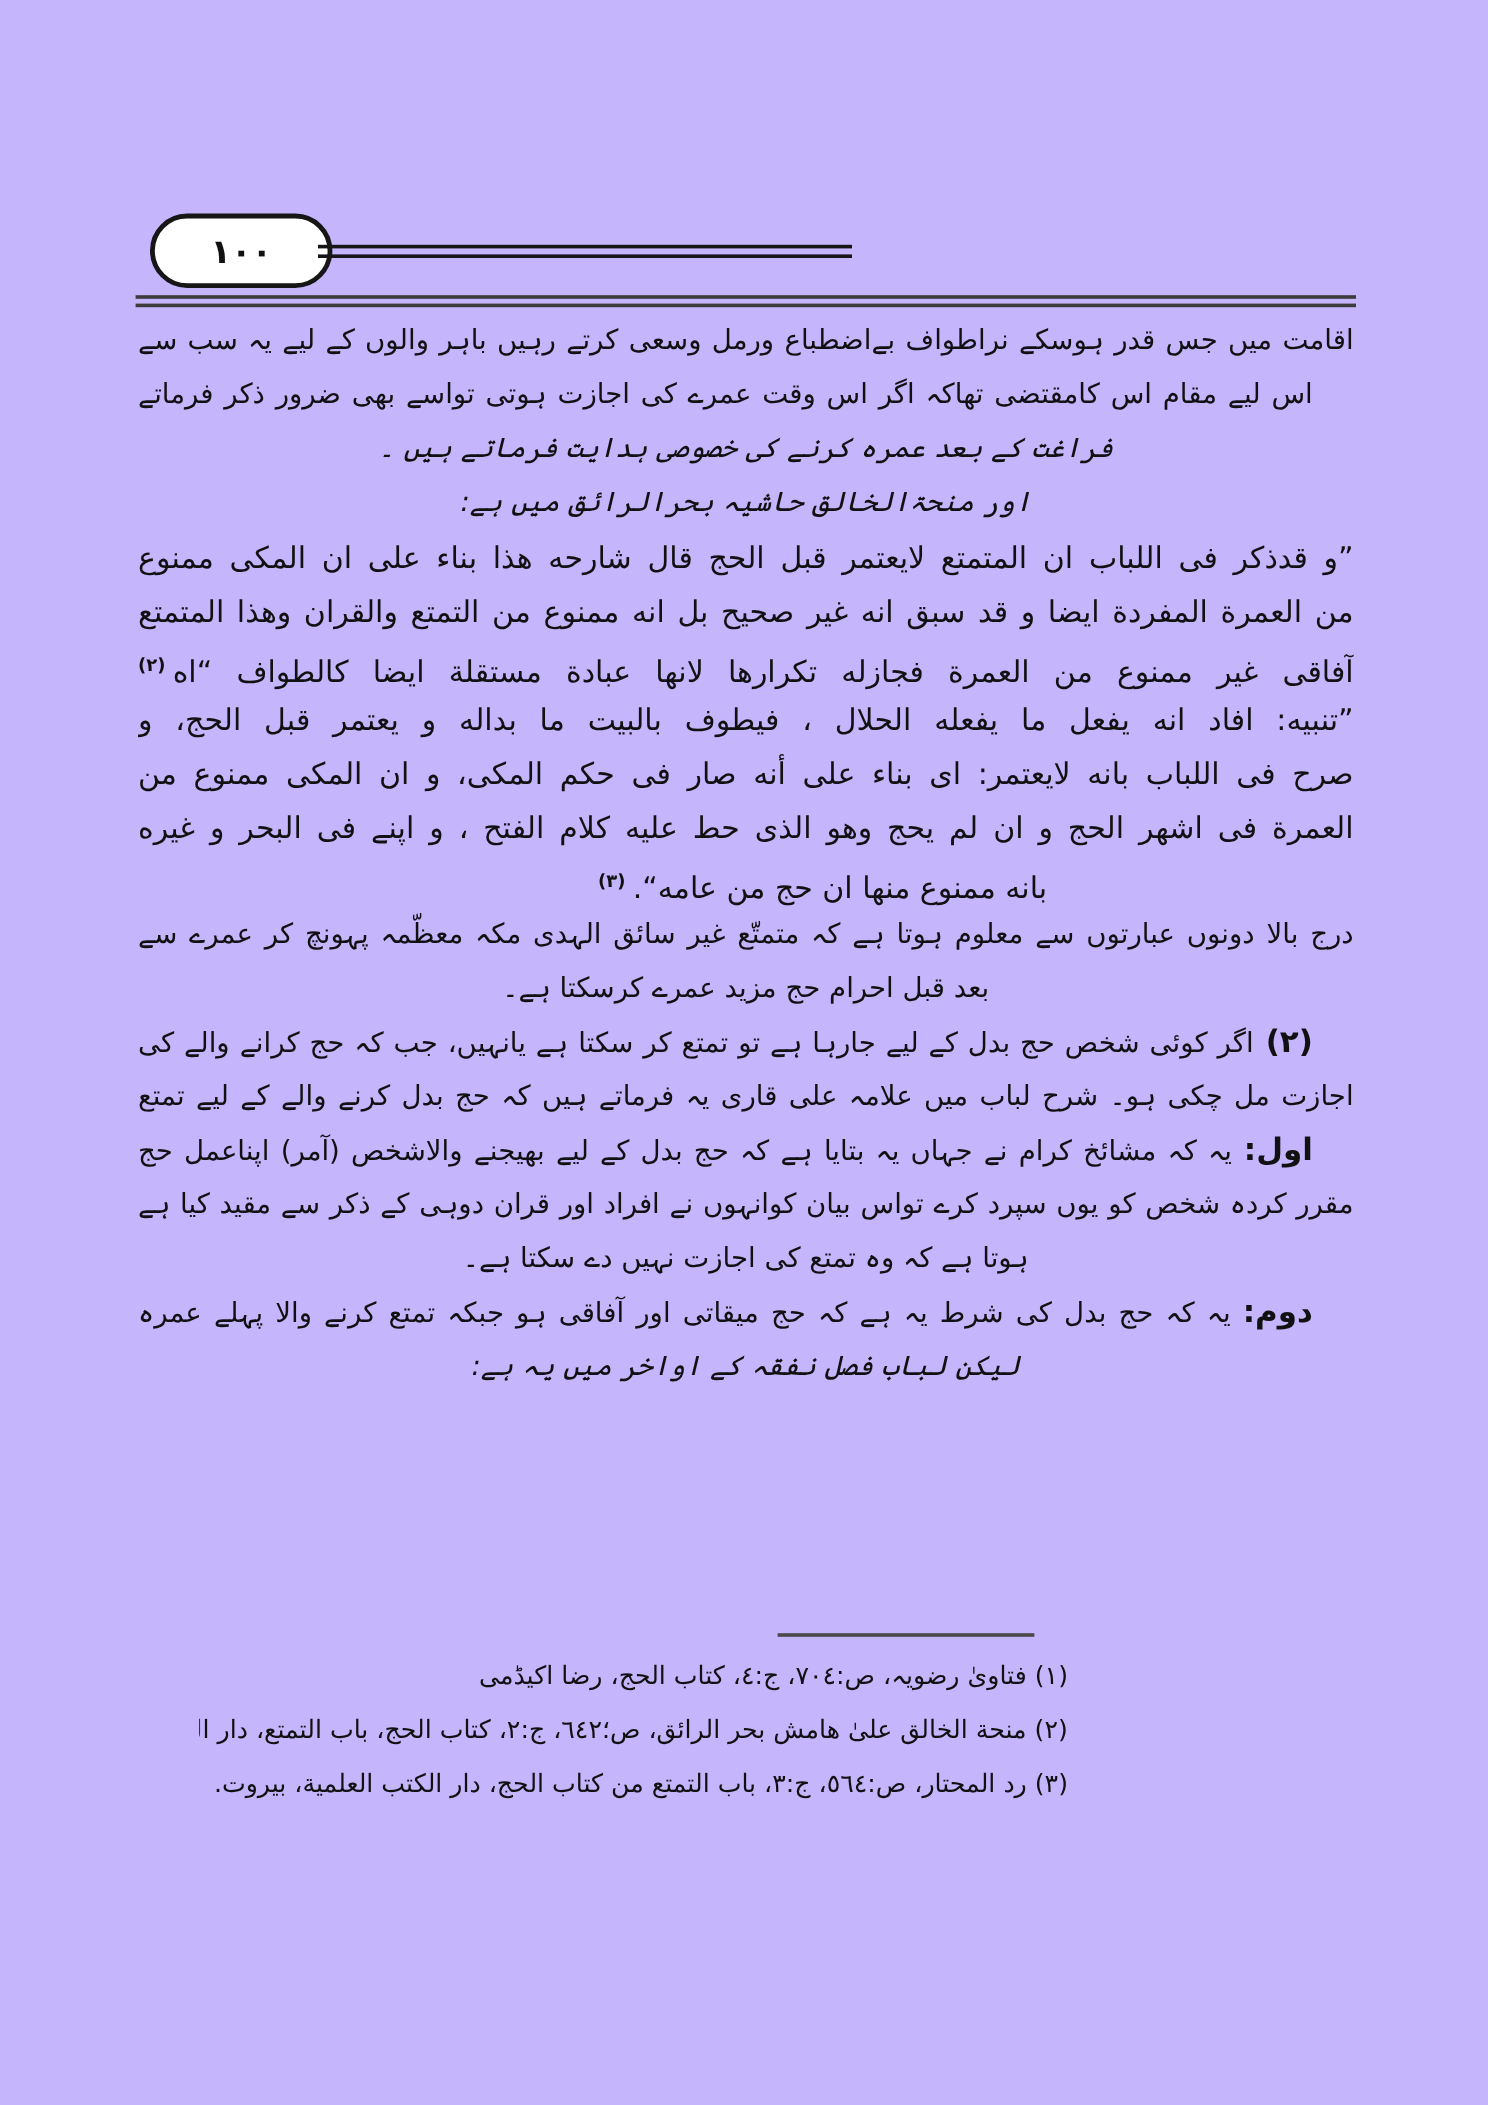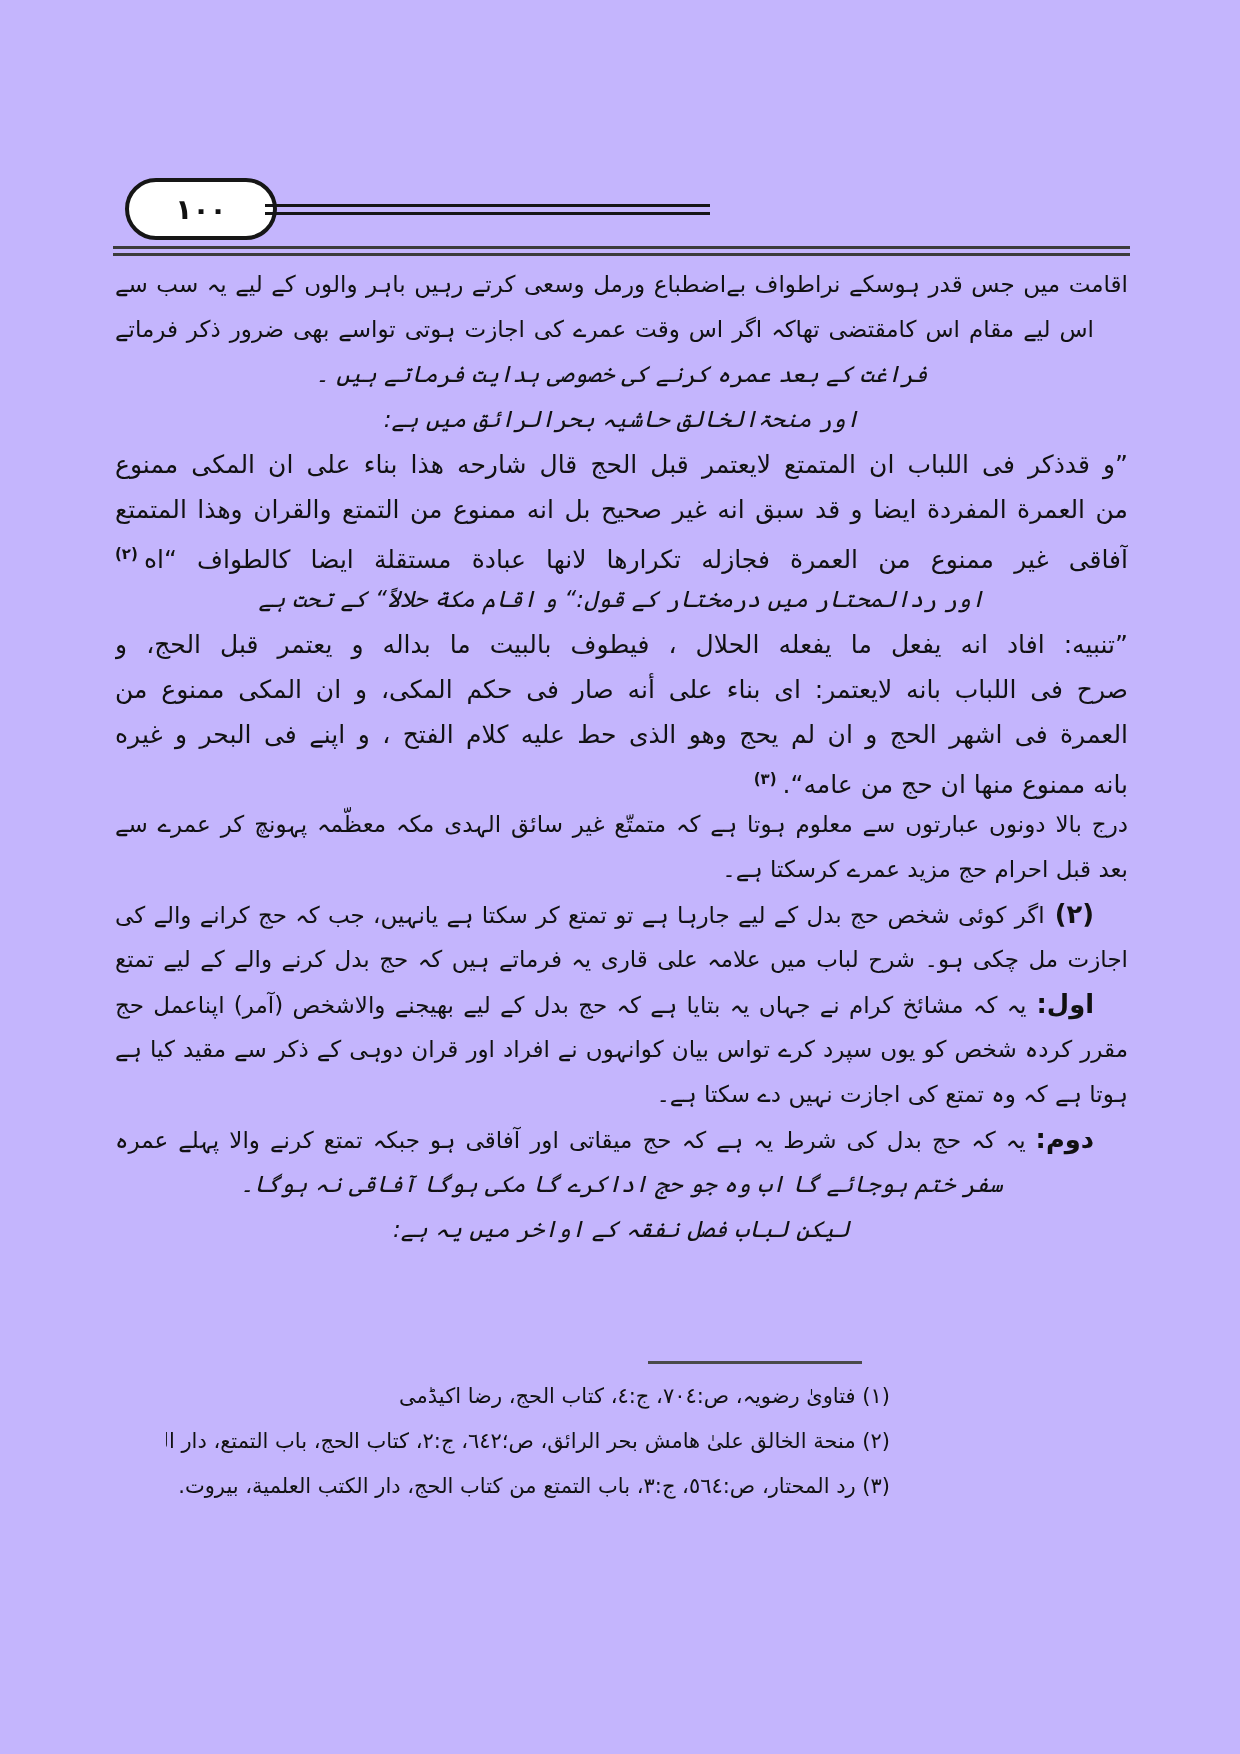--- a/index.html
+++ b/index.html
@@ -20,21 +20,21 @@
   .pill.title{position:absolute;right:0;top:2px;width:428px;height:66px;border-radius:36px;
         font-size:26px;font-weight:600;padding:0 18px;}
   .hdr-rule{position:absolute;left:113px;right:110px;top:246px;height:4px;
         border-top:3px solid #3c3c3c;border-bottom:3px solid #3c3c3c;}
   
   .bodycol{position:absolute;left:115px;right:112px;top:262px;direction:rtl;}
   .line{height:45px;line-height:45px;font-size:23px;overflow:hidden;}
   .line.ar{font-size:25px;}
   .line.j{text-align:justify;text-align-last:justify;}
   .line.c{text-align:center;font-style:italic;}
-  .line.l{text-align:right;}
+  .line.l{text-align:center;}
   .line.ind{text-indent:34px;}
   .line.pl{padding-left:128px;box-sizing:border-box;}
   .lead{font-weight:bold;font-size:1.12em;margin-left:10px;}
   sup.fn-mark{font-size:15px;vertical-align:super;margin-right:6px;font-weight:bold;}
   
   .fn-rule{position:absolute;top:1361px;right:378px;width:214px;height:3px;background:#4a4a4a;}
   .footnotes{position:absolute;top:1374px;right:350px;width:724px;direction:rtl;text-align:right;}
   .fn-line{height:45px;line-height:45px;font-size:21px;white-space:nowrap;overflow:hidden;}
 </style>
 </head>
@@ -51,34 +51,32 @@
   <div class="hdr-rule"></div>
 
   <main class="bodycol">
     <div class="line j"><span>اقامت میں جس قدر ہوسکے نراطواف بےاضطباع ورمل وسعی کرتے رہیں باہر والوں کے لیے یہ سب سے بہتر عبادت ہے“۔</span></div>
     <div class="line j ind"><span>اس لیے مقام اس کامقتضی تھاکہ اگر اس وقت عمرے کی اجازت ہوتی تواسے بھی ضرور ذکر فرماتے جیساکہ حج سے</span></div>
     <div class="line c"><span>فراغت کے بعد عمرہ کرنے کی خصوصی ہدایت فرماتے ہیں ۔</span></div>
     <div class="line c"><span>اور منحۃالخالق حاشیہ بحرالرائق میں ہے:</span></div>
     <div class="line j ar"><span>”و قدذكر فى اللباب ان المتمتع لايعتمر قبل الحج قال شارحه هذا بناء على ان المكى ممنوع</span></div>
     <div class="line j ar"><span>من العمرة المفردة ايضا و قد سبق انه غير صحيح بل انه ممنوع من التمتع والقران وهذا المتمتع</span></div>
     <div class="line j ar"><span>آفاقى غير ممنوع من العمرة فجازله تكرارها لانها عبادة مستقلة ايضا كالطواف “اه</span><sup class="fn-mark">(٢)</sup></div>
-    <div class="line c"><span>اور ردالمحتار میں درمختار کے قول:“ و اقام مكة حلالاً“ کے تحت ہے</span></div>
     <div class="line j ar"><span>”تنبيه:  افاد انه يفعل ما يفعله الحلال ، فيطوف بالبيت ما بداله و يعتمر قبل الحج، و</span></div>
     <div class="line j ar"><span>صرح فى اللباب بانه لايعتمر: اى بناء على أنه صار فى حكم المكى، و ان المكى ممنوع من</span></div>
     <div class="line j ar"><span>العمرة فى اشهر الحج و ان لم يحج وهو الذى حط عليه كلام الفتح ، و اپنے فى البحر و غيره</span></div>
     <div class="line l ar pl"><span>بانه ممنوع منها ان حج من عامه“.</span><sup class="fn-mark">(٣)</sup></div>
     <div class="line j"><span>درج بالا دونوں عبارتوں سے معلوم ہوتا ہے کہ متمتّع غیر سائق الہدی مکہ معظّمہ پہونچ کر عمرے سے فارغ ہونے کے</span></div>
     <div class="line l"><span>بعد قبل احرام حج مزید عمرے کرسکتا ہے۔</span></div>
     <div class="line j ind"><b class="lead">(٢)</b><span>اگر کوئی شخص حج بدل کے لیے جارہا ہے تو تمتع کر سکتا ہے یانہیں، جب کہ حج کرانے والے کی طرف سے اس کی</span></div>
     <div class="line j"><span>اجازت مل چکی ہو۔ شرح لباب میں علامہ علی قاری یہ فرماتے ہیں کہ حج بدل کرنے والے کے لیے تمتع جائز نہیں۔ دلیل میں</span></div>
     <div class="line j ind"><b class="lead">اول:</b><span>یہ کہ مشائخ کرام نے جہاں یہ بتایا ہے کہ حج بدل کے لیے بھیجنے والاشخص (آمر) اپناعمل حج بدل کے لیے اپنے</span></div>
     <div class="line j"><span>مقرر کردہ شخص کو یوں سپرد کرے تواس بیان کوانہوں نے افراد اور قران دوہی کے ذکر سے مقید کیا ہے جس سے یہ مستفاد</span></div>
     <div class="line l"><span>ہوتا ہے کہ وہ تمتع کی اجازت نہیں دے سکتا ہے۔</span></div>
     <div class="line j ind"><b class="lead">دوم:</b><span>یہ کہ حج بدل کی شرط یہ ہے کہ حج میقاتی اور آفاقی ہو جبکہ تمتع کرنے والا پہلے عمرہ اداکرے گا۔ اور مکہ جاکر اس کا</span></div>
-    <div class="line c"><span>سفر ختم ہوجائے گا اب وہ جو حج اداکرے گا مکی ہوگا آفاقی نہ ہوگا۔</span></div>
     <div class="line c"><span>لیکن لباب فصل نفقہ کے اواخر میں یہ ہے:</span></div>
   </main>
 
   <div class="fn-rule"></div>
 
   <section class="footnotes">
     <div class="fn-line"><span>(١) فتاوىٰ رضویہ، ص:٧٠٤، ج:٤، کتاب الحج، رضا اکیڈمی</span></div>
     <div class="fn-line"><span>(٢) منحة الخالق علىٰ هامش بحر الرائق، ص؛٦٤٢، ج:٢، کتاب الحج، باب التمتع، دار الکت العلمیة، بیروت.</span></div>
     <div class="fn-line"><span>(٣) رد المحتار، ص:٥٦٤، ج:٣، باب التمتع من کتاب الحج، دار الکتب العلمیة، بیروت.</span></div>
   </section>

